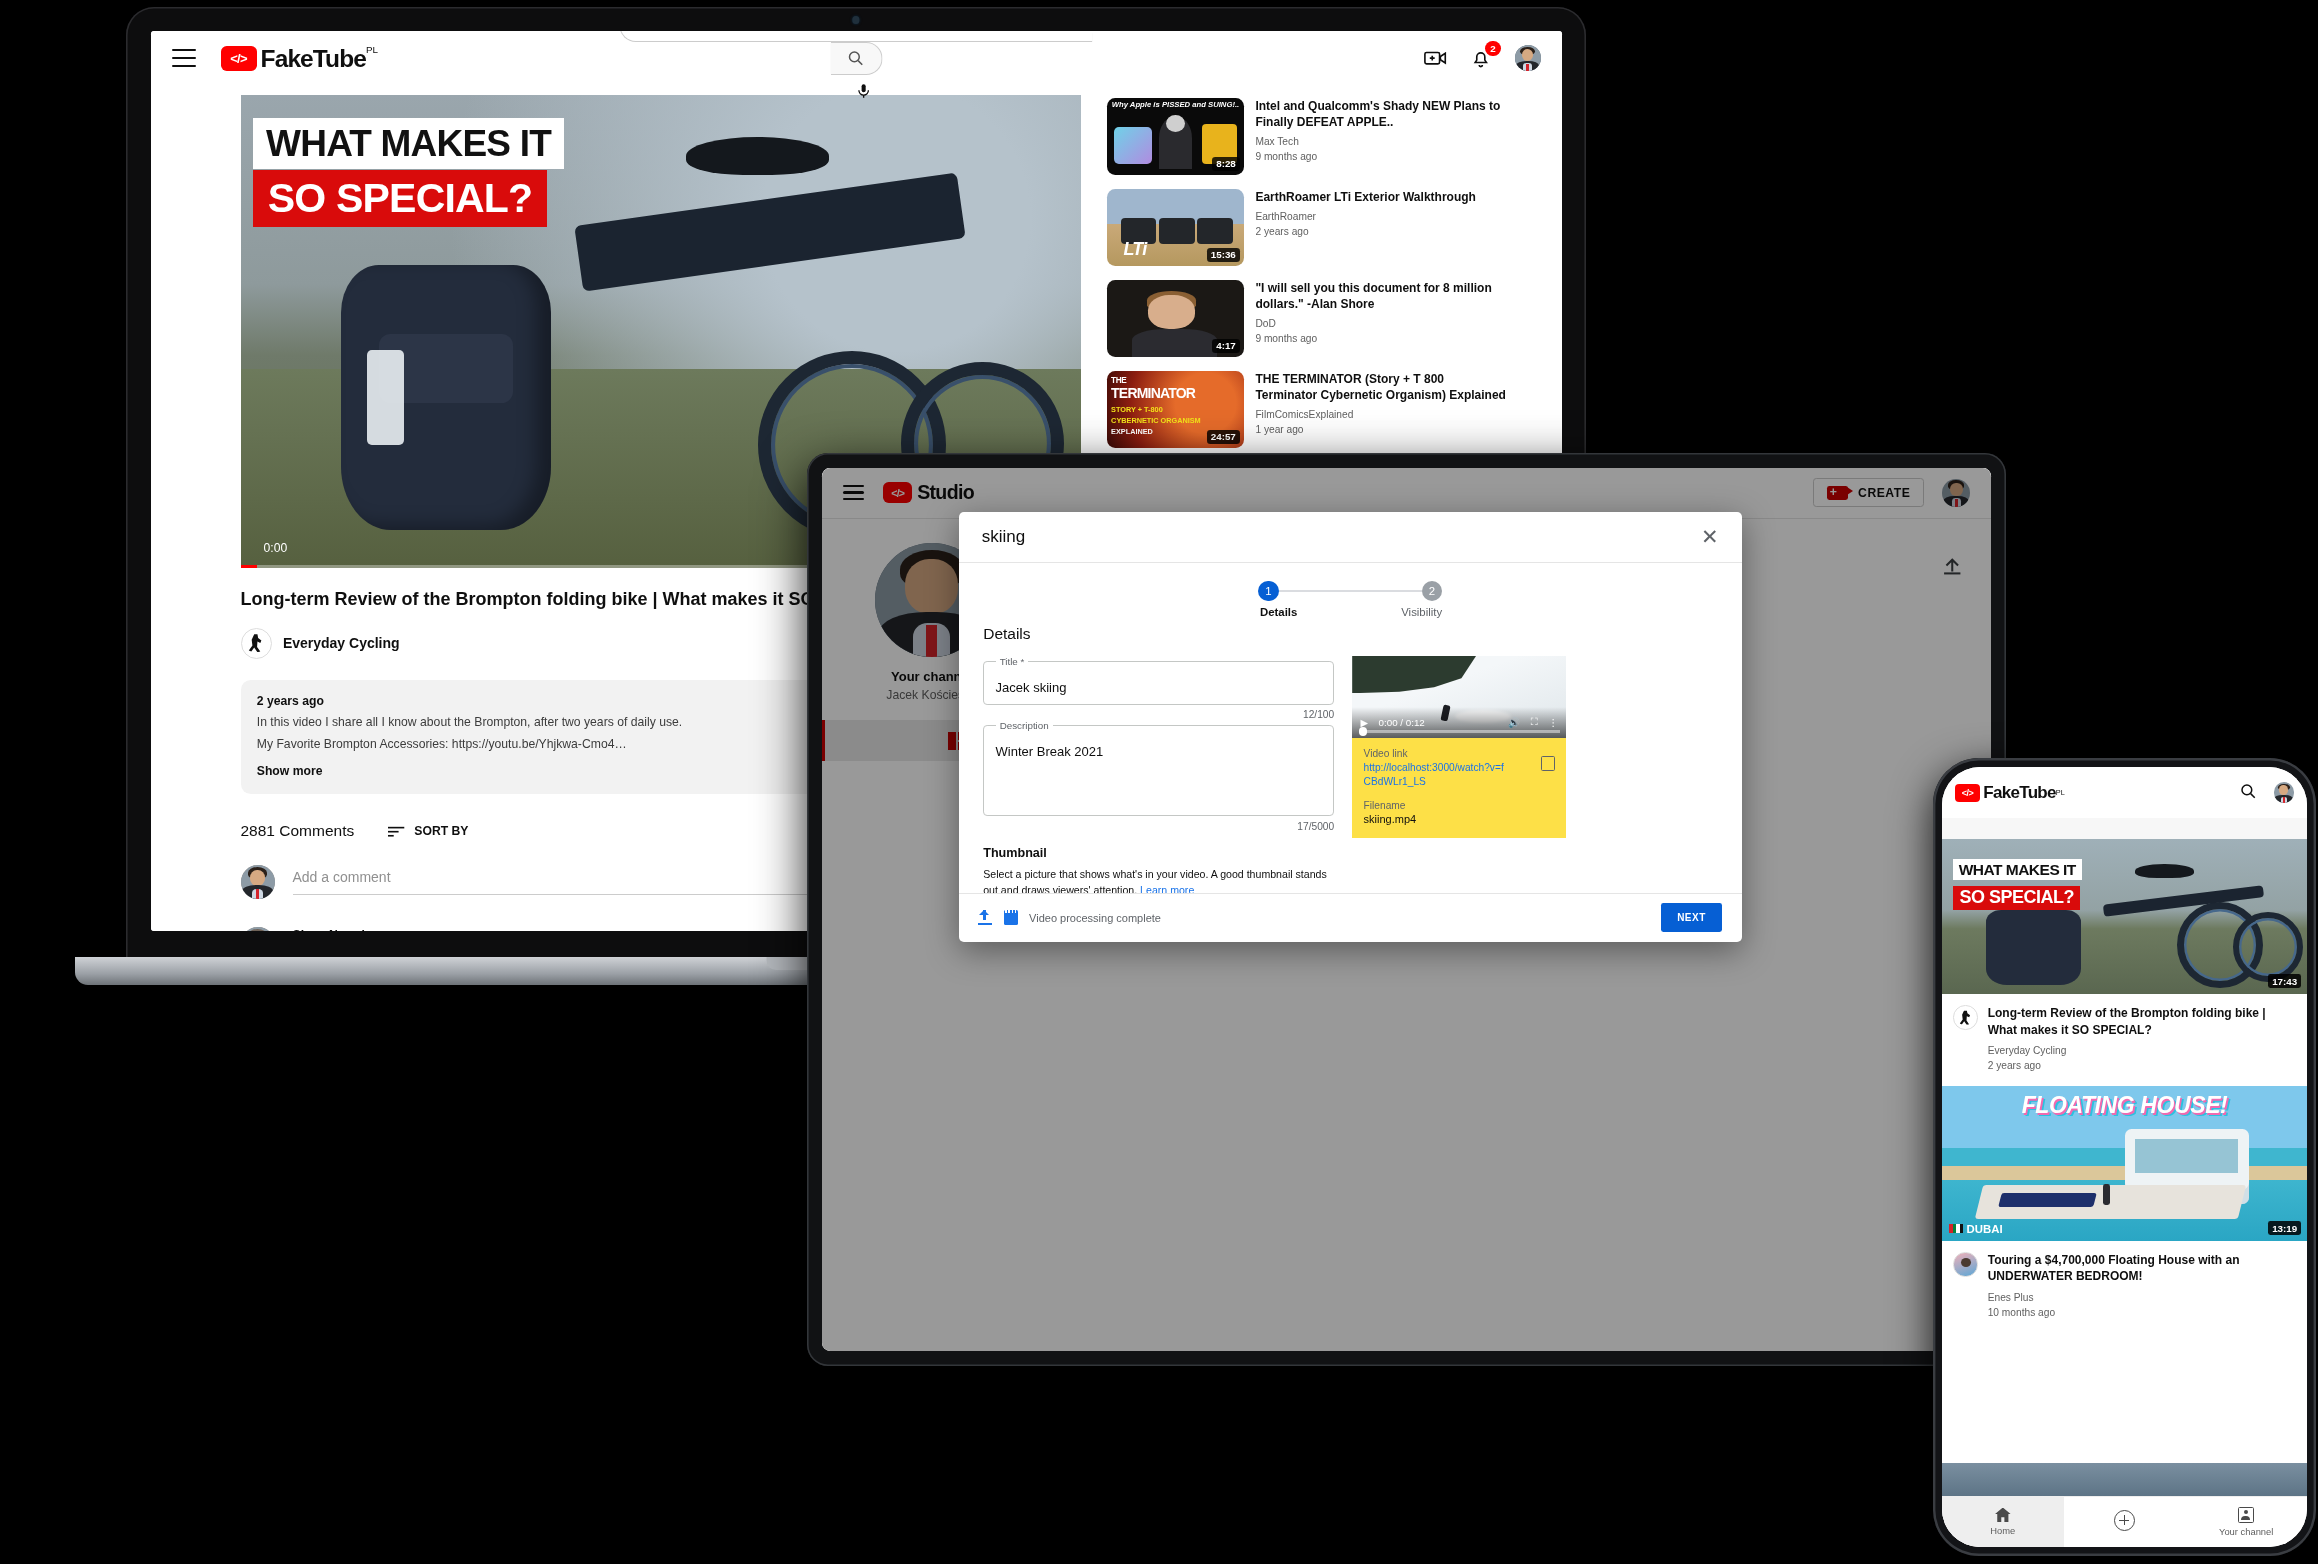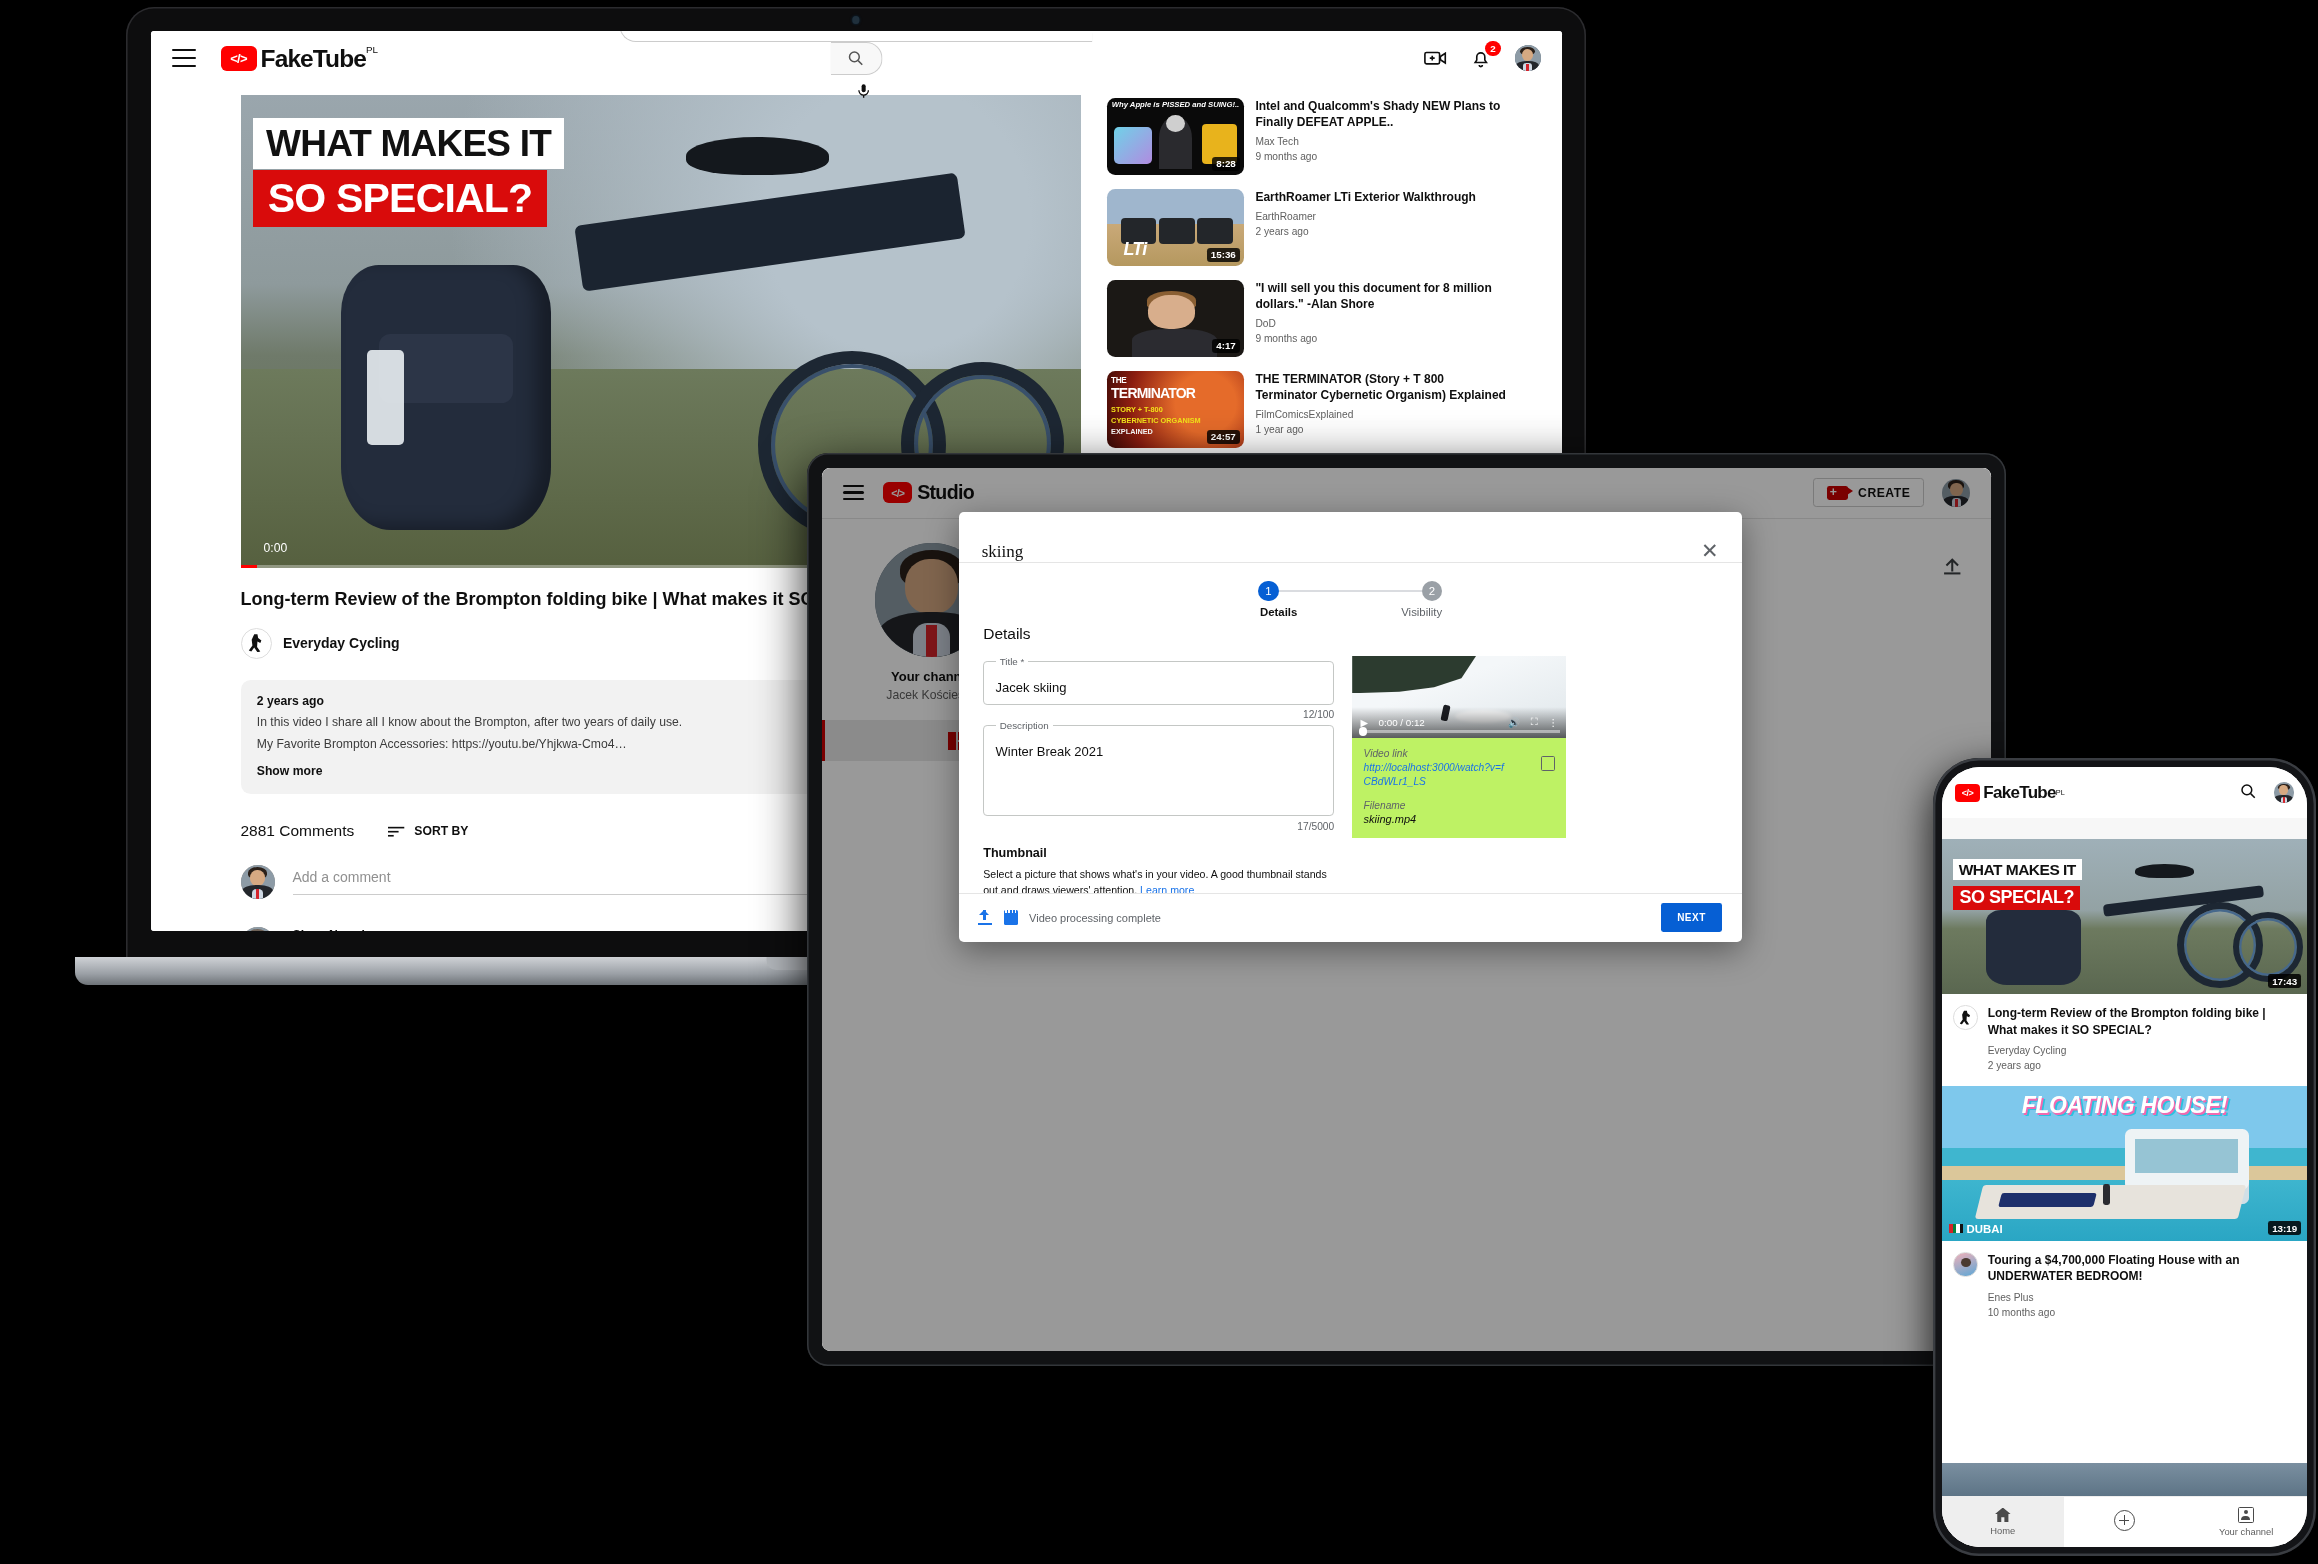--- a/index.html
+++ b/index.html
@@ -171,21 +171,21 @@
   .ctn-ico:after{content:"";position:absolute;left:4.9px;top:2.4px;border-left:5.7px solid #0f0f0f;border-top:4.1px solid transparent;border-bottom:4.1px solid transparent;}
   .studio-main { flex:1; padding:28px 33px; position:relative;}
   .studio-h1 { font-size:24.5px; font-weight:400; color:#0f0f0f;}
   .upload-fab { position:absolute; right:23px; top:34px; width:28px;height:28px; }
 
   .scrim { position:absolute; inset:0; background:rgba(0,0,0,.4); }
 
   
   .dlg { position:absolute; left:137px; top:44px; width:783px; height:430px; background:#fff; border-radius:4.9px;
      box-shadow:0 8.2px 33px rgba(0,0,0,.4); display:flex; flex-direction:column; overflow:hidden;}
-  .dlg-hdr { height:51px; display:flex; align-items:flex-end; padding:0 23px; border-bottom:0.8px solid #e5e5e5;font-family:Liberation Serif, serif;}
+  .dlg-hdr { height:51px; display:flex; align-items:center; padding:0 23px; border-bottom:0.8px solid #e5e5e5;}
   .dlg-title { font-size:17px; color:#0f0f0f;}
   .dlg-x { margin-left:auto; font-size:21px; color:#5f6368; line-height:1; }
   .stepper { display:flex; align-items:center; justify-content:center; padding:18px 0 4.9px 0;}
   .step-c { width:20.4px;height:20.4px;border-radius:50%; color:#fff; font-size:11.4px; display:flex;align-items:center;justify-content:center;}
   .step-line { width:143px;height:2.4px; background:#dadce0;}
   .step-lbls { display:flex; justify-content:center; gap:0; font-size:11.4px;}
   .step-lbls span { width:143px; text-align:center;}
   .dlg-scroll { flex:1; overflow:hidden; padding:3.3px 24.5px 0 24.5px; position:relative;}
   .sec-h { font-size:15.5px; color:#0f0f0f; margin:3.3px 0 13px 0;}
   .dlg-cols { display:flex; gap:18px;}
@@ -197,21 +197,21 @@
   .fld.desc { height:96px;}
   .counter { text-align:right; font-size:10.2px; color:#5f6368; margin-top:4.1px;}
   .vp { width:100%; height:82px; background:linear-gradient(160deg,#f4f7f9 0 38%, #dfe6ea 100%); position:relative; overflow:hidden;}
   .vp .trees{position:absolute;left:0;top:0;width:58%;height:46%;background:#2c3b2f;clip-path:polygon(0 0,100% 0,88% 60%,66% 84%,38% 96%,0 100%);}
   .vp .skier{position:absolute;left:42%;top:60%;width:7.3px;height:16.3px;background:#1b1d22;border-radius:2.4px;transform:rotate(12deg);}
   .vp .powder{position:absolute;left:48%;top:66%;width:26%;height:16%;background:rgba(255,255,255,.85);border-radius:50%;filter:blur(1.6px);}
   .vp-ctrl { position:absolute;left:0;bottom:0;width:100%;height:31px;background:linear-gradient(180deg,rgba(0,0,0,.0),rgba(0,0,0,.62));
     display:flex; align-items:center; padding:0 8.2px; gap:10.6px; color:#fff; font-size:9.8px;}
   .vp-seek { position:absolute; left:6.5px; right:6.5px; bottom:4.9px; height:2.4px; background:rgba(255,255,255,.45);}
   .vp-seek i{position:absolute;left:0;top:-2.9px;width:8.2px;height:8.2px;border-radius:50%;background:#fff;}
-  .linkbox { background:#bef264; padding:10.6px 11.4px 13px 11.4px; position:relative;font-style:italic;}
+  .linkbox { background:#fde047; padding:10.6px 11.4px 13px 11.4px; position:relative;}
   .lb-k { font-size:10.2px; color:#5f6368;}
   .lb-link { font-size:10.2px; color:#1a73e8; line-height:1.4; margin-top:1.6px; word-break:break-all; width:147px;}
   .lb-file { font-size:11px; color:#0f0f0f; margin-top:2.4px;}
   .copy-ico { position:absolute; right:11.4px; top:18px; width:14px;height:15.5px;border:1.5px solid #5f6368; border-radius:1.6px;}
   .copy-ico:before{content:"";position:absolute;left:-4.1px;top:-3.3px;width:14px;height:15.5px;border:1.5px solid #5f6368;border-radius:1.6px;z-index:-1;}
   .sub-h { font-size:12.6px; font-weight:700; color:#0f0f0f; margin-top:14.7px;}
   .sub-p { font-size:10.6px; color:#0f0f0f; line-height:1.55; margin-top:5.7px; width:351px;}
   .lnk { color:#1a73e8;}
   .dlg-ftr { height:49px; border-top:0.8px solid #e5e5e5; display:flex; align-items:center; padding:0 19.6px; gap:11.4px;}
   .up-ico { width:14px;height:15.5px; position:relative;}

